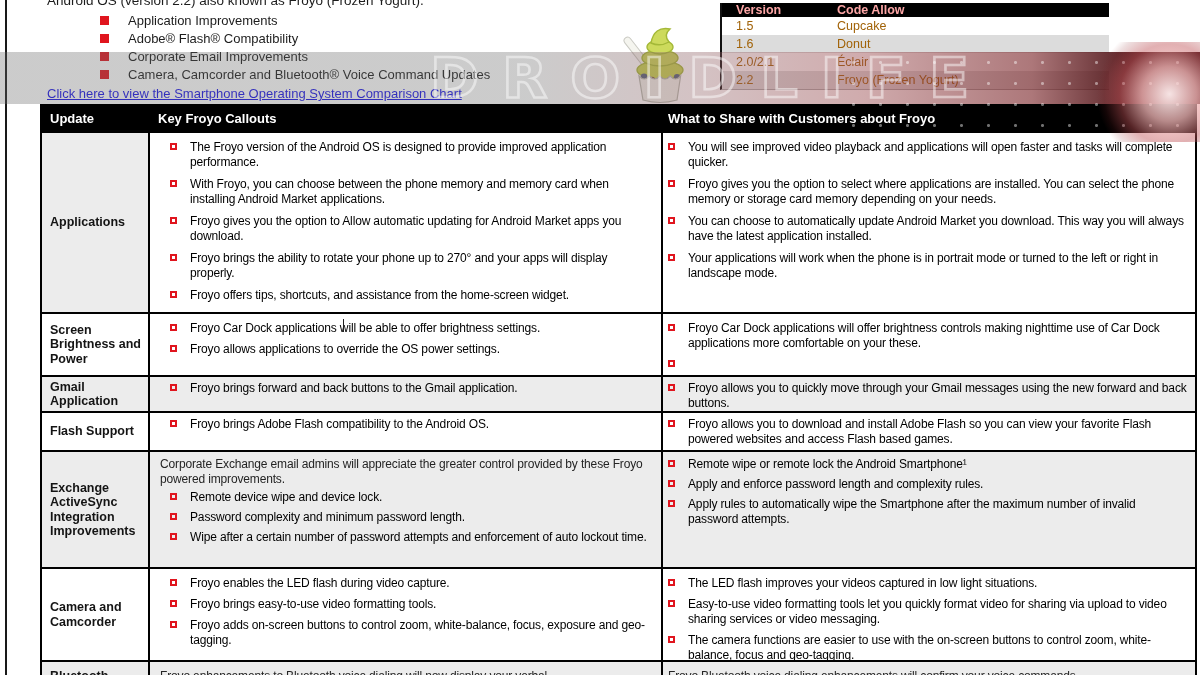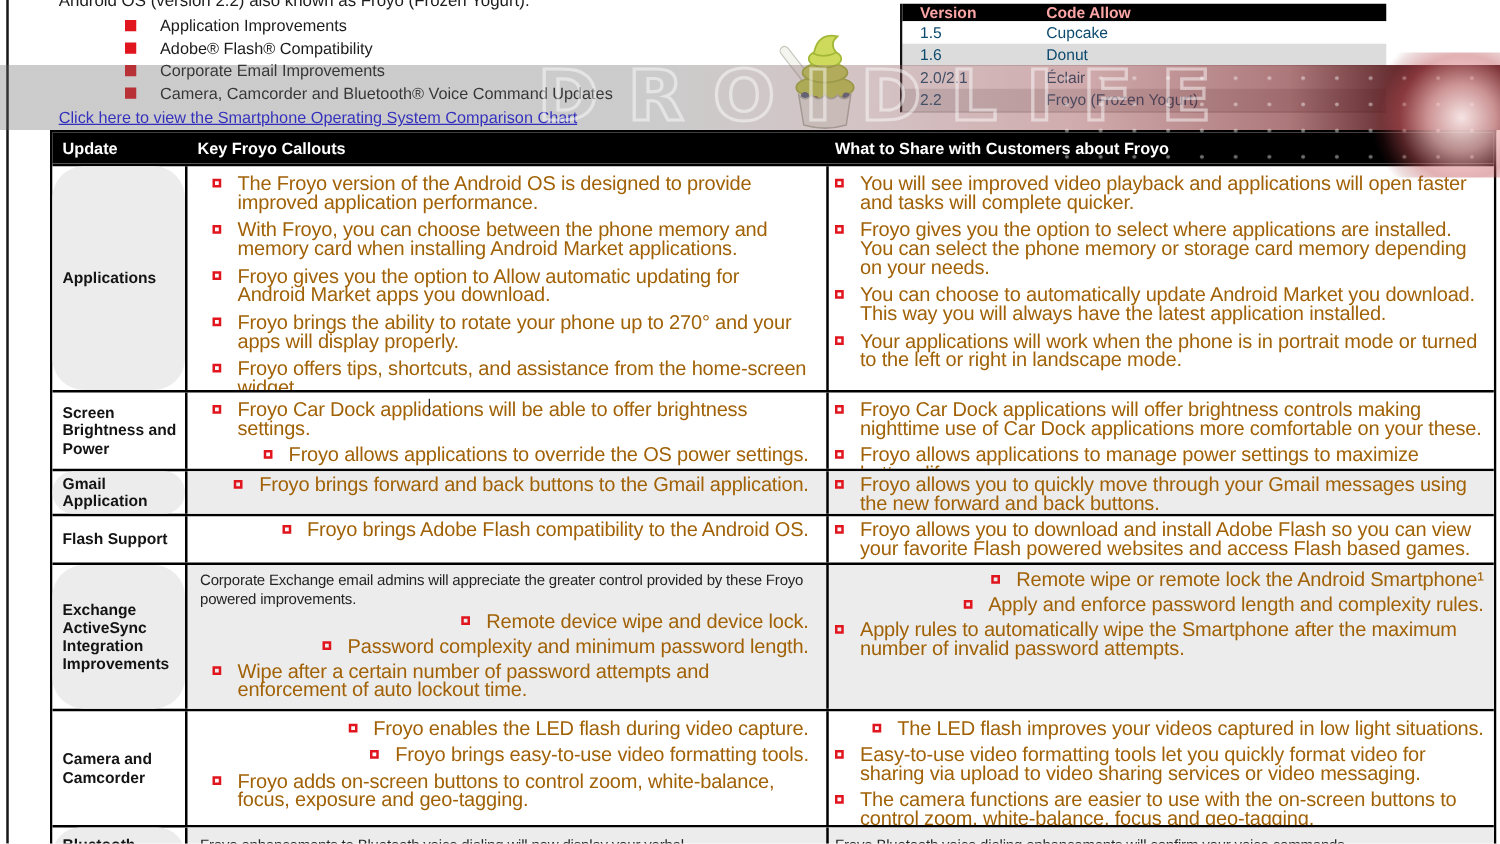--- a/index.html
+++ b/index.html
@@ -11,50 +11,50 @@
   
   .intro-heading { position:absolute; left:47px; top:-7px; font-size:13.5px; color:#1c1c1c; white-space:nowrap; }
   .intro-bullets { position:absolute; left:100px; top:11px; }
   .ib-item { display:flex; align-items:center; height:18px; font-size:13px; color:#1c1c1c; white-space:nowrap; }
   .ib-sq { width:9px; height:9px; background:#e0151e; margin-right:19px; flex:0 0 auto; }
   .intro-link { position:absolute; left:47px; top:86px; font-size:13px; color:#1813e8; text-decoration:underline; white-space:nowrap; cursor:pointer; }
 
   
   .vtable { position:absolute; left:720px; top:3px; width:389px; border-left:2px solid #101010; border-bottom:1px solid #a9a9a9; font-size:12.5px; }
   .vhead { display:flex; background:#000; color:#fca5a5; font-weight:bold; height:14px; align-items:center; }
-  .vrow  { display:flex; height:18px; align-items:center; color:#0c4a6e; background:#fff; }
+  .vrow  { display:flex; height:18px; align-items:center; color:#a16207; background:#fff; }
   .vrow.alt { background:#dcdcdc; }
   .vcol1 { width:115px; padding-left:14px; }
   .vcol2 { flex:1; }
 
   
   .froyo-art { position:absolute; left:618px; top:14px; width:84px; height:92px; }
 
   
   #mtable { position:absolute; left:40px; top:104px; width:1157px; border:2px solid #000; border-bottom:none; background:#fff; }
   .thead { display:flex; background:#000; color:#fff; font-weight:bold; font-size:13px; height:25px; align-items:center; }
   .th1 { width:106px; padding-left:8px; }
   .th2 { width:513px; padding-left:10px; }
   .th3 { flex:1; padding-left:7px; }
   .trow { display:flex; border-top:2px solid #000; background:#fff; }
-  .trow.shade-label .tc1 { background:#ececec;border-radius:25px; }
+  .trow.shade-label .tc1 { background:#ececec; }
   .trow.shade-content .tc2, .trow.shade-content .tc3 { background:#ececec; }
   .trow.shade-content .tc1 { background:#ececec; }
   #mrows .trow:nth-child(1){height:181px} #mrows .trow:nth-child(2){height:63px}
   #mrows .trow:nth-child(3){height:36px}  #mrows .trow:nth-child(4){height:39px}
   #mrows .trow:nth-child(5){height:117px} #mrows .trow:nth-child(6){height:93px}
   #mrows .trow:nth-child(7){height:46px}
   .tc1 { width:106px; display:flex; align-items:center; padding:2px 4px 2px 8px; font-weight:bold; font-size:12.5px; line-height:14.5px; color:#141414; overflow:hidden; }
   #mrows .trow:nth-child(7) .tc1 { align-items:flex-start; padding-top:7px; }
   .tc2 { width:513px; border-left:2px solid #000; overflow:hidden; }
   .tc3 { flex:1; border-left:2px solid #000; overflow:hidden; }
   .cell-content { width:100%; padding-top:7px; padding-bottom:2px; }
   #mrows .trow:nth-child(3) .cell-content, #mrows .trow:nth-child(4) .cell-content { padding-top:4px; }
   #mrows .trow:nth-child(5) .cell-content { padding-top:5px; }
-  .item { display:flex; margin-bottom:6px; font-size:16px; line-height:15px; color:#a16207; letter-spacing:-0.15px;justify-content:flex-end; }
+  .item { display:flex; margin-bottom:6px; font-size:12px; line-height:15px; color:#000000; letter-spacing:-0.15px; }
   #mrows .trow:nth-child(1) .item { margin-bottom:7px; }
   #mrows .trow:nth-child(5) .item { margin-bottom:5px; }
   .tc2 .item { padding-left:20px; padding-right:14px; }
   .tc3 .item { padding-left:5px;  padding-right:8px; }
   .item .txt { margin-left:13px; }
   .sq { flex:0 0 auto; width:7px; height:7px; border:2px solid #e0151e; margin-top:3px; background:transparent; }
   .intro-line { font-size:12px; line-height:15px; color:#242424; margin-bottom:3px; letter-spacing:-0.15px; }
   .tc2 .intro-line { padding-left:10px; padding-right:8px; }
   .tc3 .intro-line { padding-left:5px;  padding-right:6px; }
 
@@ -219,21 +219,20 @@
             </div>
           </div>
           <div class="tc3">
             <div class="cell-content">
               <div class="item">
                 <span class="sq"></span>
                 <span class="txt">Froyo Car Dock applications will offer brightness controls making nighttime use of Car Dock applications more comfortable on your these.</span>
               </div>
               <div class="item">
                 <span class="sq"></span>
-                <span class="txt">Froyo allows applications to manage power settings to maximize battery life.</span>
               </div>
             </div>
           </div>
         </div>
         <div class="trow shade-label shade-content">
           <div class="tc1">
             <span>Gmail Application</span>
           </div>
           <div class="tc2">
             <div class="cell-content">

